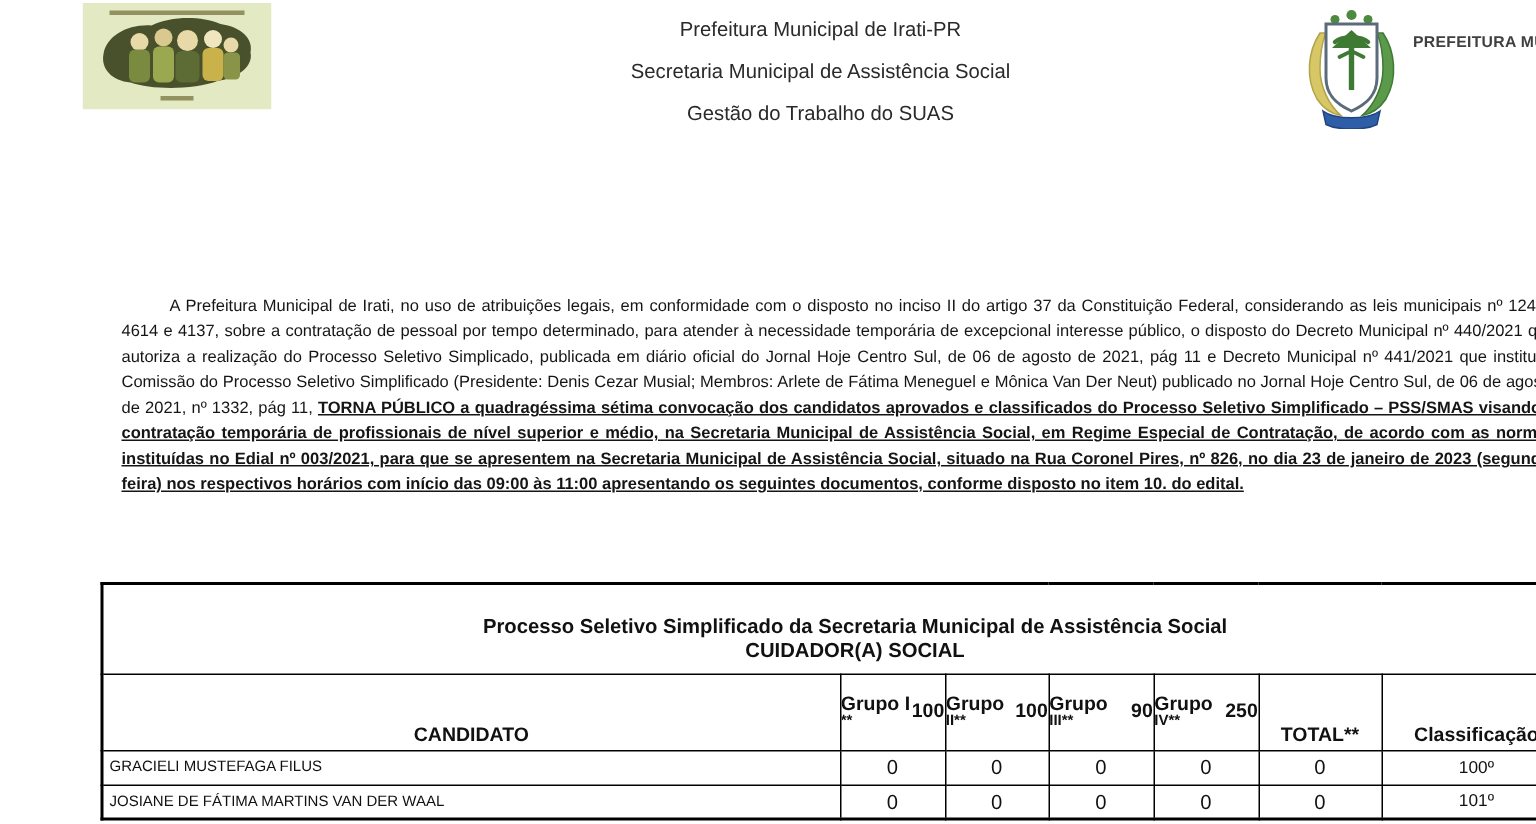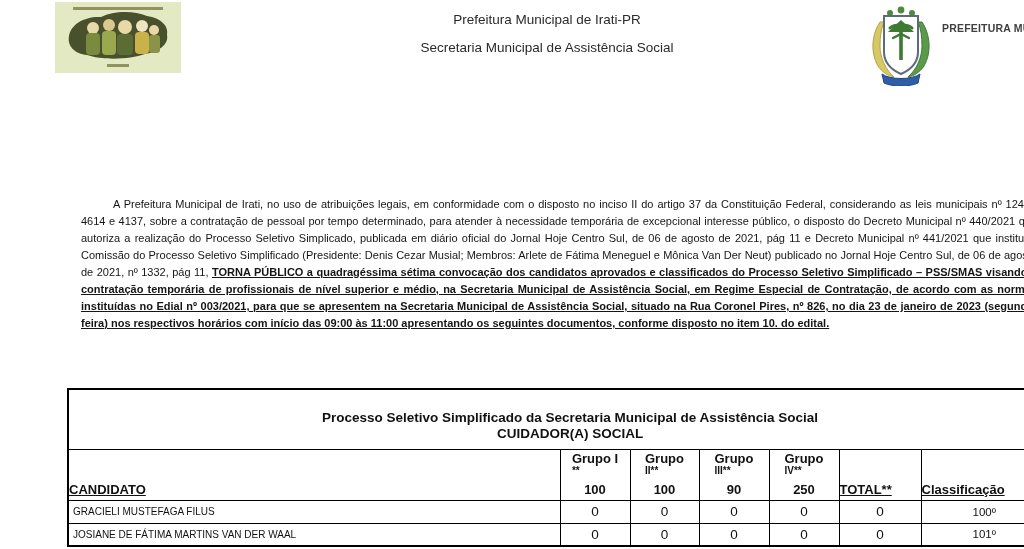--- a/index.html
+++ b/index.html
@@ -76,25 +76,25 @@
     padding-top: 14px;
     padding-left: 24px;
   }
   .hdr-row td { height: 50px; vertical-align: bottom; font-weight: bold; }
   .col-cand  { width: 492px; }
   .col-g     { width: 70px; }
   .col-g2    { width: 69px; }
   .col-total { width: 82px; }
   .col-cls   { width: 127px; }
   .cand-hdr, .total-hdr, .cls-hdr {
-    padding-bottom: 3px; font-size: 13px; text-decoration: underline;
+    text-align: center; padding-bottom: 3px; font-size: 13px;
   }
   .group-hdr { padding: 2px 0 3px 0; }
   .group-hdr .stack {
-    height: 45px; display: flex; flex-direction: column;
+    height: 45px; display: flex; flex-direction: row;
     justify-content: space-between; align-items: center;
   }
   .group-hdr .l1 { font-size: 13px; line-height: 14px; }
   .group-hdr .l2 { font-size: 10px; line-height: 10px; }
   .group-hdr .l3 { font-size: 13px; line-height: 14px; }
   .data-row td { height: 23px; vertical-align: middle; }
   .cell-name { text-align: left; padding-left: 4px; font-size: 10px; }
   .cell-num  { text-align: center; font-size: 13.5px; }
   .cell-cls  { text-align: center; font-size: 11.5px; }
 </style>
@@ -121,20 +121,21 @@
       <circle cx="87" cy="24" r="6" fill="#efe6c0"></circle>
       <rect x="80" y="30" width="14" height="22" rx="4" fill="#c9b24a"></rect>
       <circle cx="99" cy="28" r="5" fill="#e8d9a8"></circle>
       <rect x="94" y="33" width="11" height="18" rx="3" fill="#8a9448"></rect>
     </svg>
   </div>
 
   <div class="hdr-center">
     <div class="hline">Prefeitura Municipal de Irati-PR</div>
     <div class="hline">Secretaria Municipal de Assistência Social</div>
+    <div class="hline">Gestão do Trabalho do SUAS</div>
   </div>
 
   <div class="hdr-right">
     <svg class="crest" width="66" height="82" viewBox="0 0 66 82">
 
       <path d="M12,18 C4,30 2,48 10,62 C14,68 20,72 26,73 C18,66 12,54 12,42 C12,33 13,25 16,18 Z" fill="#d8c766" stroke="#b3a348" stroke-width="1"></path>
 
       <path d="M54,18 C62,30 64,48 56,62 C52,68 46,72 40,73 C48,66 54,54 54,42 C54,33 53,25 50,18 Z" fill="#5a9a4a" stroke="#3f7a33" stroke-width="1"></path>
 
       <circle cx="22" cy="9" r="3" fill="#4e8a3e"></circle>

